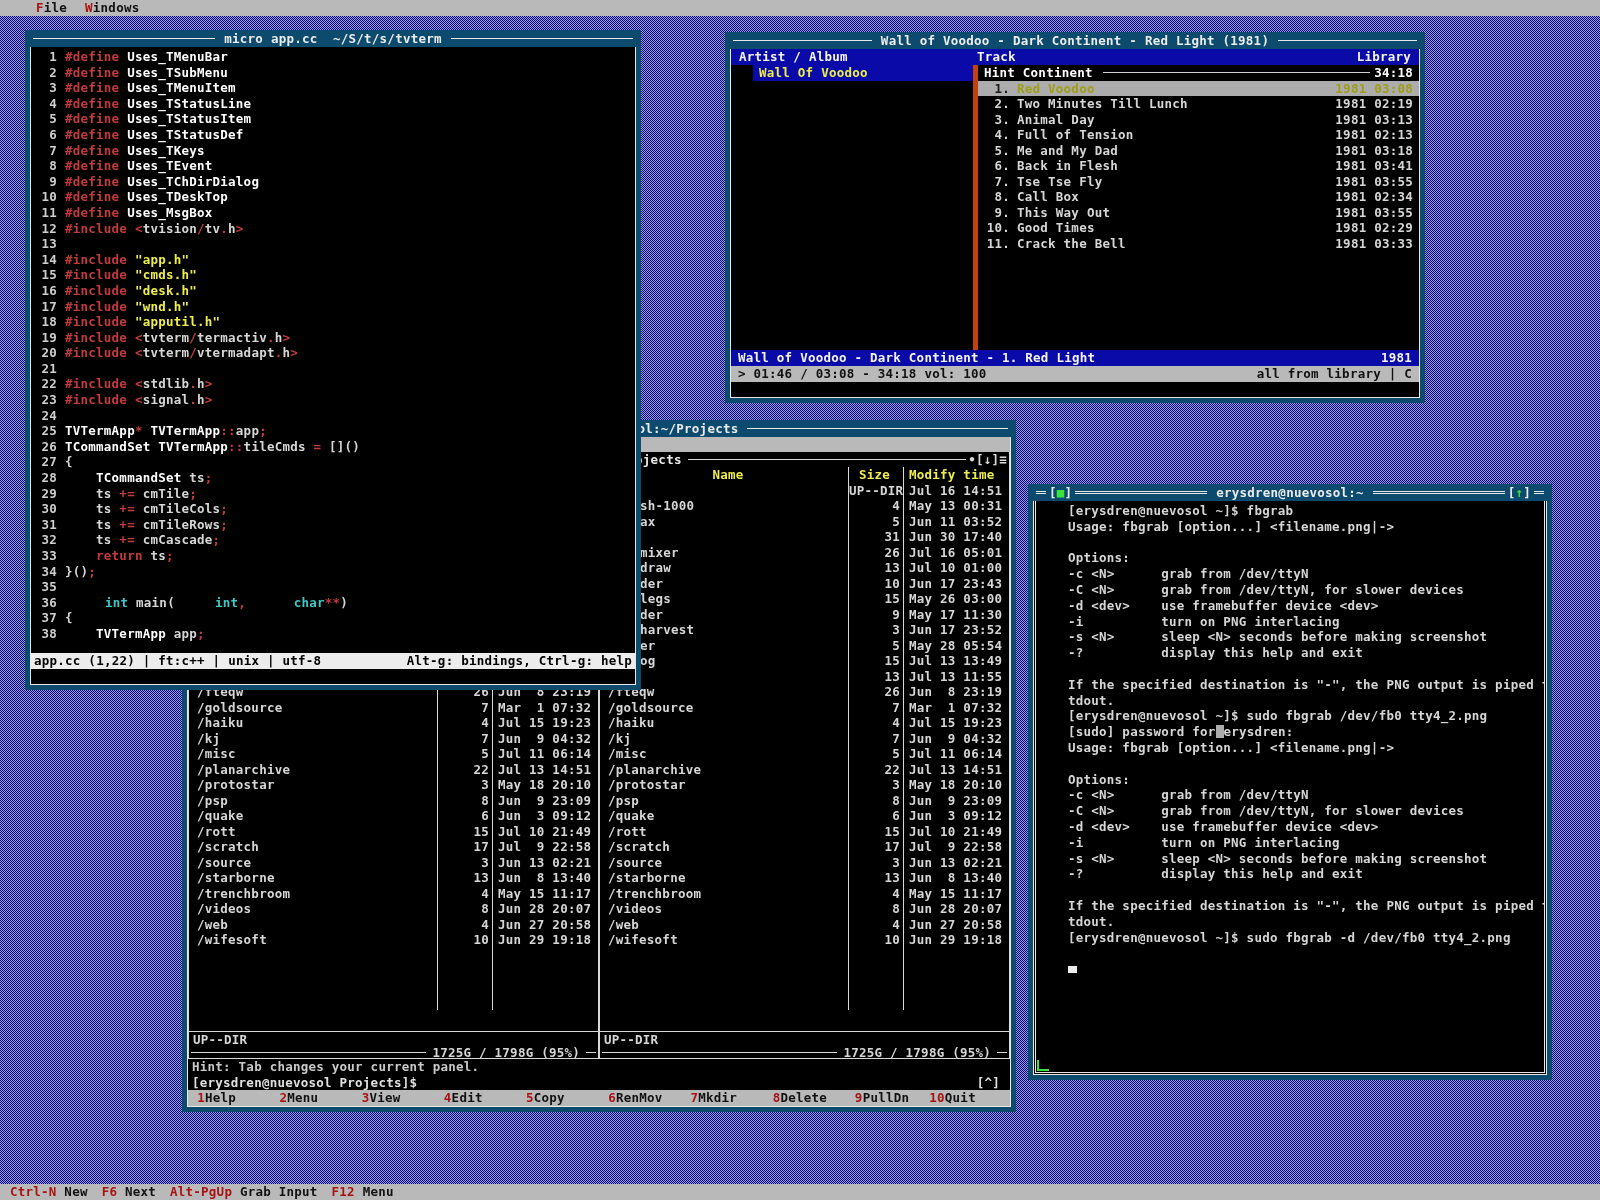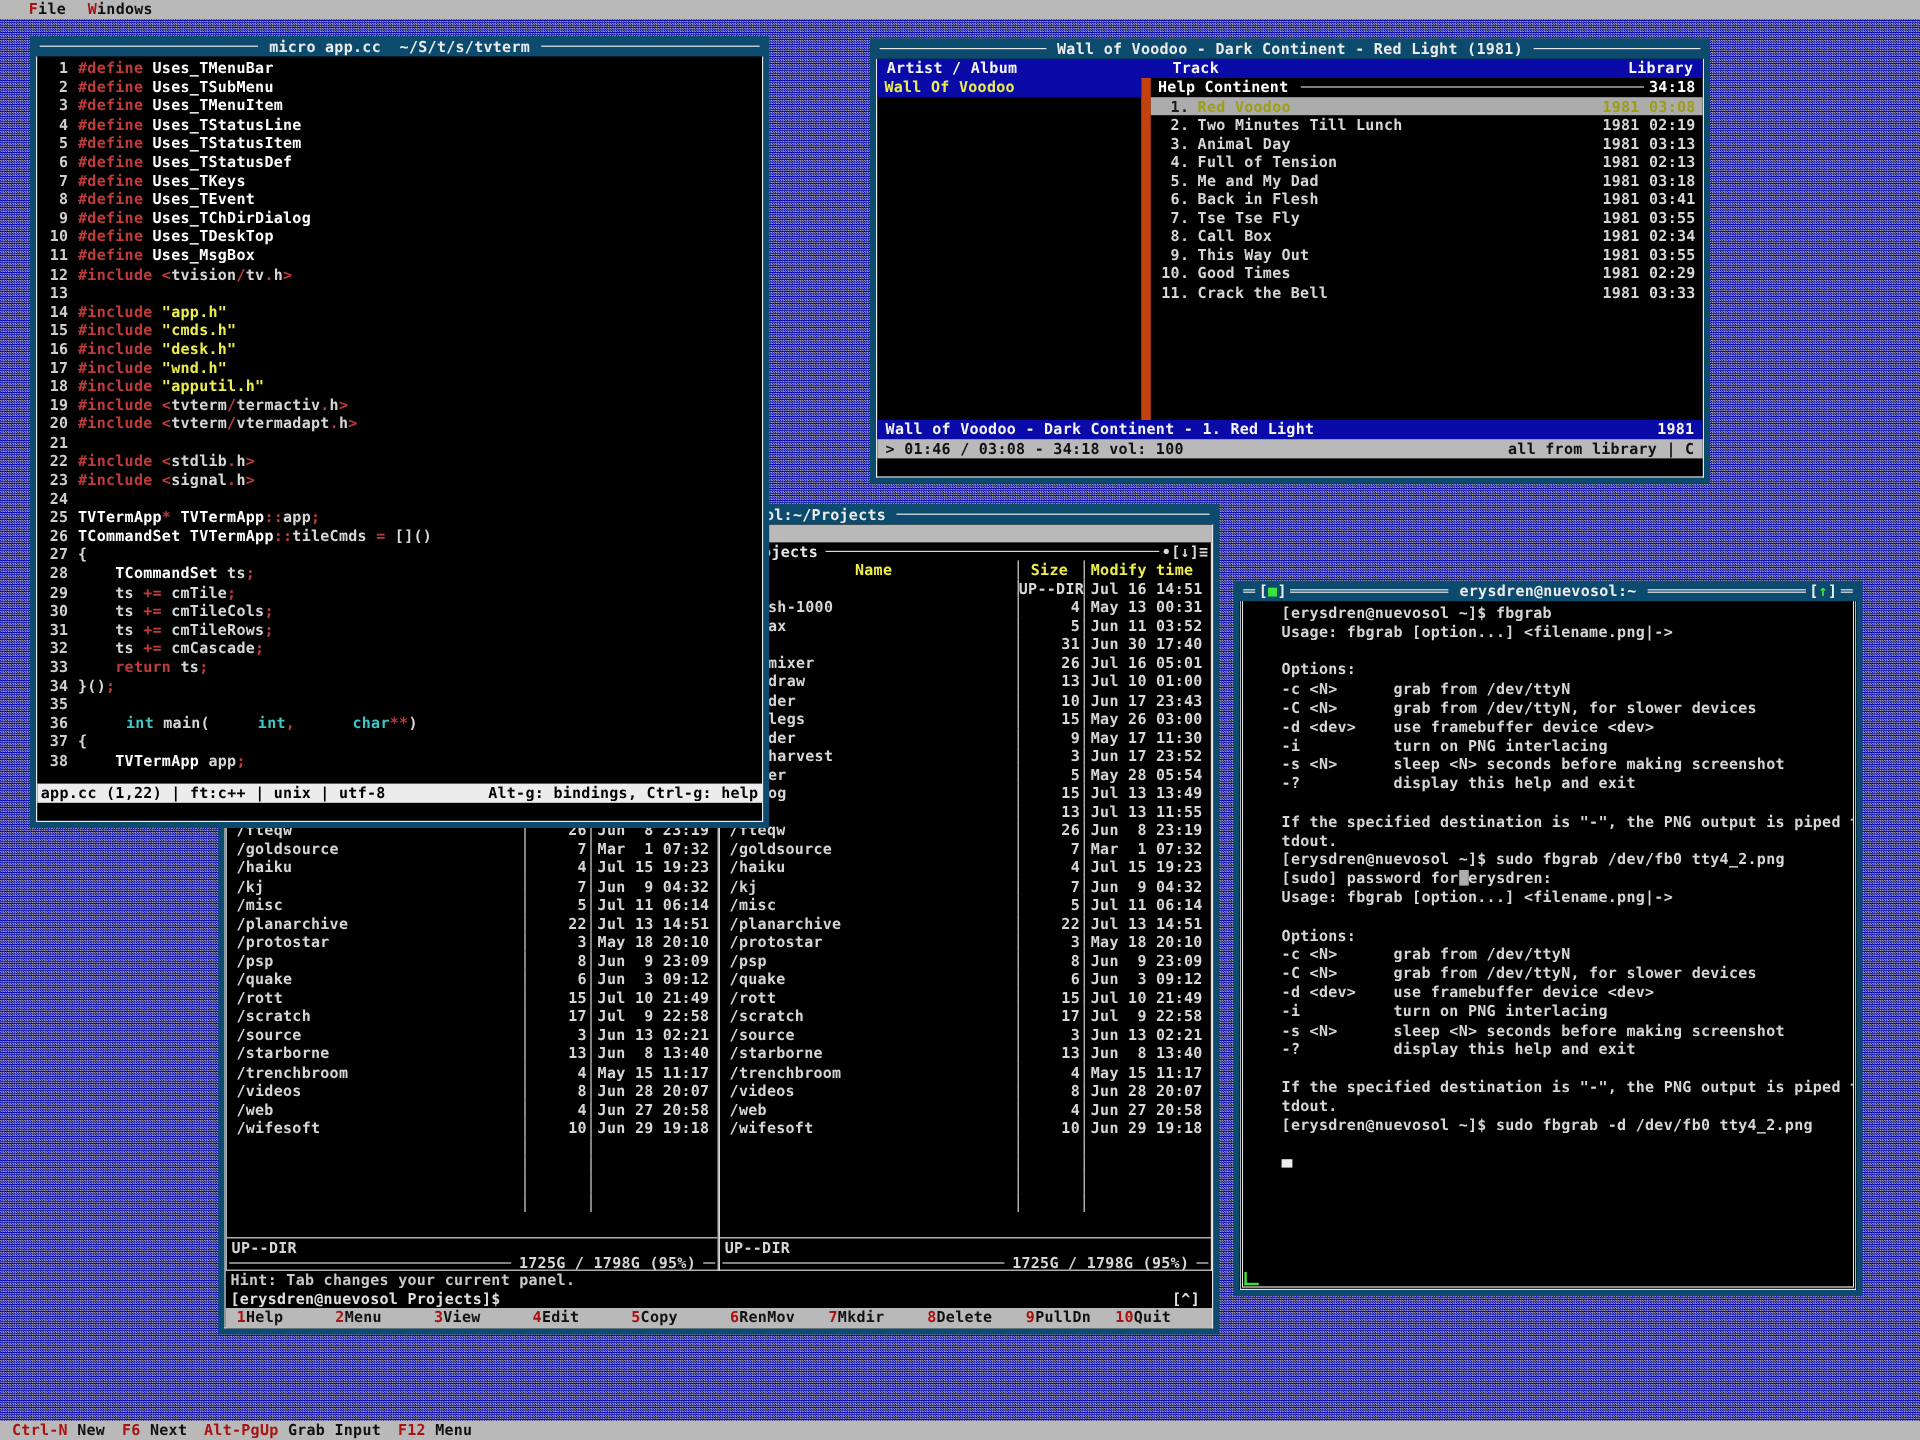--- a/index.html
+++ b/index.html
@@ -4,21 +4,21 @@
 <style>
   html,body{margin:0;padding:0;}
   body{
     width:1600px;height:1200px;overflow:hidden;position:relative;
     background:repeating-conic-gradient(#a2a2b0 0% 25%, #0202a8 0% 50%) 0 0 / 2px 2px;
     font-family:"DejaVu Sans Mono", monospace;font-weight:700;
     font-size:12.5px;line-height:15.5px;letter-spacing:0.24px;
   }
   .bar{position:absolute;left:0;right:0;height:16px;background:#b9b9b9;color:#111;
        display:flex;align-items:center;z-index:40;}
-  #topbar{top:0;padding-left:24px;gap:18px;}
+  #topbar{top:0;padding-left:36px;gap:18px;}
   #bottombar{bottom:0;padding-left:10px;gap:14px;}
   .hot{color:#aa1111;}
   .mi{white-space:pre;}
   
   .tvwin{position:absolute;background:#0c4a6e;box-sizing:border-box;
          display:flex;flex-direction:column;padding:0 5px 5px 5px;}
   .ttl{height:17px;flex:none;display:flex;align-items:center;color:#ececec;white-space:pre;}
   .tl{flex:1;border-top:1px solid #e8e8e8;margin:0 3px;}
   .ttxt{padding:0 6px;}
   .wbody{flex:1;background:#000;border:1px solid #e8e8e8;border-top:none;
@@ -36,21 +36,21 @@
   .sg-r{color:#c23b3b;} .sg-y{color:#eded4e;} .sg-b{color:#ffffff;}
   .sg-w{color:#d6d6d6;} .sg-c{color:#3fc6c6;margin-left:40px;} .sg-t{color:#d6d6d6;}
   #mstatus{position:absolute;left:0;right:0;bottom:15.5px;height:15.5px;background:#ececec;
     color:#000;display:flex;justify-content:space-between;padding:0 3px;white-space:pre;}
   
   .phead{height:16px;background:#0a0aa8;color:#f4f4f4;display:flex;white-space:pre;}
   .phead .h-artist{width:226px;padding-left:8px;}
   .phead .h-track{flex:1;padding-left:12px;}
   .phead .h-lib{padding-right:8px;}
   .pmain{display:flex;position:absolute;top:16px;left:0;right:0;bottom:47px;}
-  .pane-art{width:220px;border-right:8px solid #c2410c;}
+  .pane-art{width:220px;border-right:5px solid #c2410c;padding-left:22px;}
   .art-sel{background:#0a0aa8;color:#eded4e;height:15.5px;padding-left:6px;}
   .pane-trk{flex:1;display:flex;flex-direction:column;}
   .albrow{height:15.5px;display:flex;align-items:center;color:#fff;white-space:pre;}
   .albrow .nm{padding:0 6px 0 6px;}
   .albrow .fill{flex:1;border-top:1px solid #cfcfcf;margin:0 4px;}
   .albrow .tm{padding-right:6px;}
   .trow{height:15.5px;display:flex;white-space:pre;color:#d6d6d6;}
   .trow .tno{width:32px;text-align:right;}
   .trow .tti{flex:1;padding-left:7px;}
   .trow .tyt{padding-right:6px;}
@@ -253,21 +253,21 @@
       <span class="h-artist">Artist / Album</span>
       <span class="h-track">Track</span>
       <span class="h-lib">Library</span>
     </div>
     <div class="pmain">
       <div class="pane-art">
         <div class="art-sel">Wall Of Voodoo</div>
       </div>
       <div class="pane-trk">
         <div class="albrow">
-          <span class="nm">Help Continent</span>
+          <span class="nm">Hint Continent</span>
           <span class="fill"></span>
           <span class="tm">34:18</span>
         </div>
         <div id="tracklist">
             <div class="trow sel"><span class="tno">1.</span><span class="tti">Red Voodoo</span><span class="tyt">1981 03:08</span></div>
             <div class="trow"><span class="tno">2.</span><span class="tti">Two Minutes Till Lunch</span><span class="tyt">1981 02:19</span></div>
             <div class="trow"><span class="tno">3.</span><span class="tti">Animal Day</span><span class="tyt">1981 03:13</span></div>
             <div class="trow"><span class="tno">4.</span><span class="tti">Full of Tension</span><span class="tyt">1981 02:13</span></div>
             <div class="trow"><span class="tno">5.</span><span class="tti">Me and My Dad</span><span class="tyt">1981 03:18</span></div>
             <div class="trow"><span class="tno">6.</span><span class="tti">Back in Flesh</span><span class="tyt">1981 03:41</span></div>

